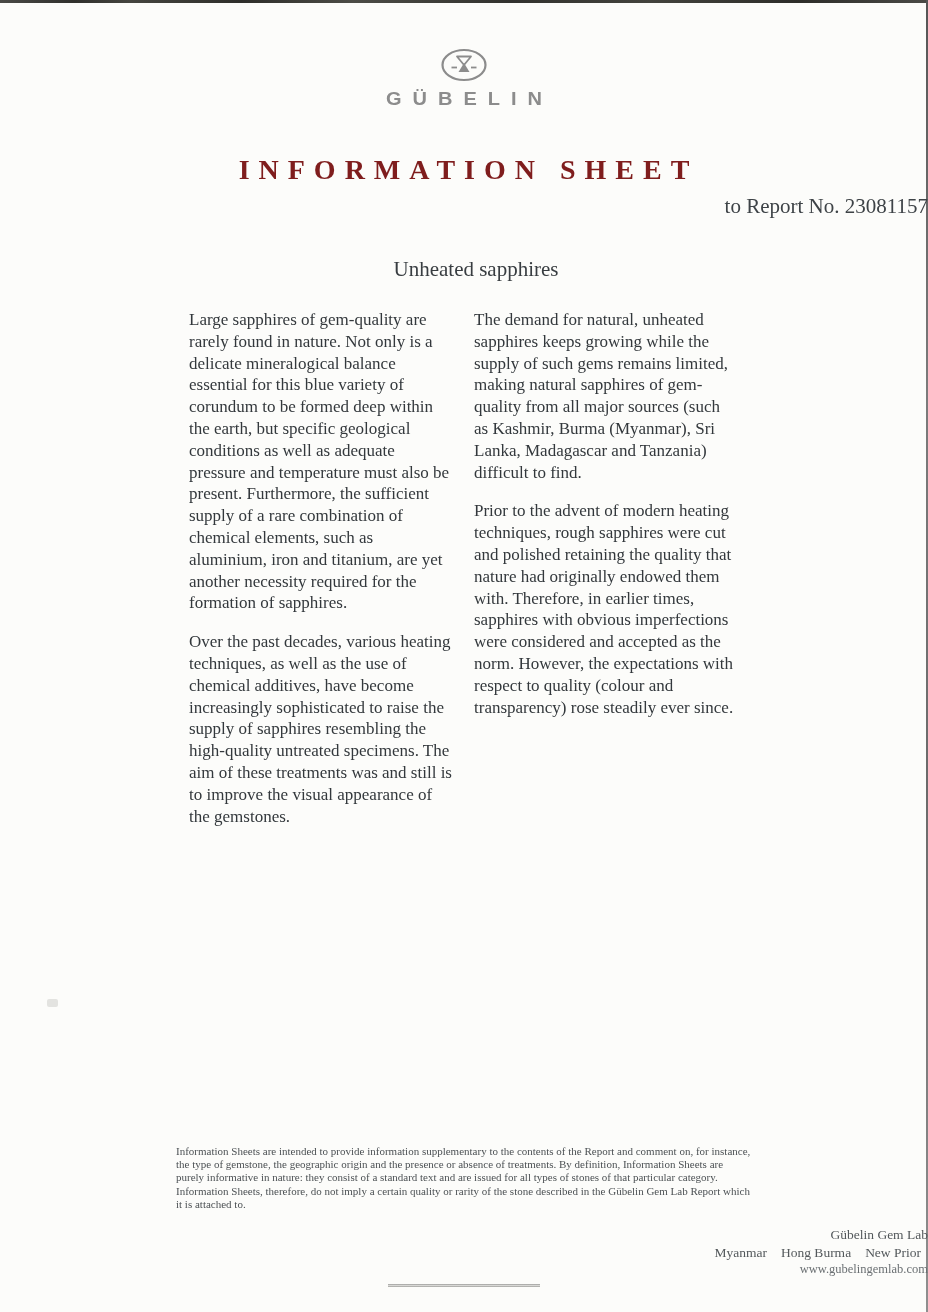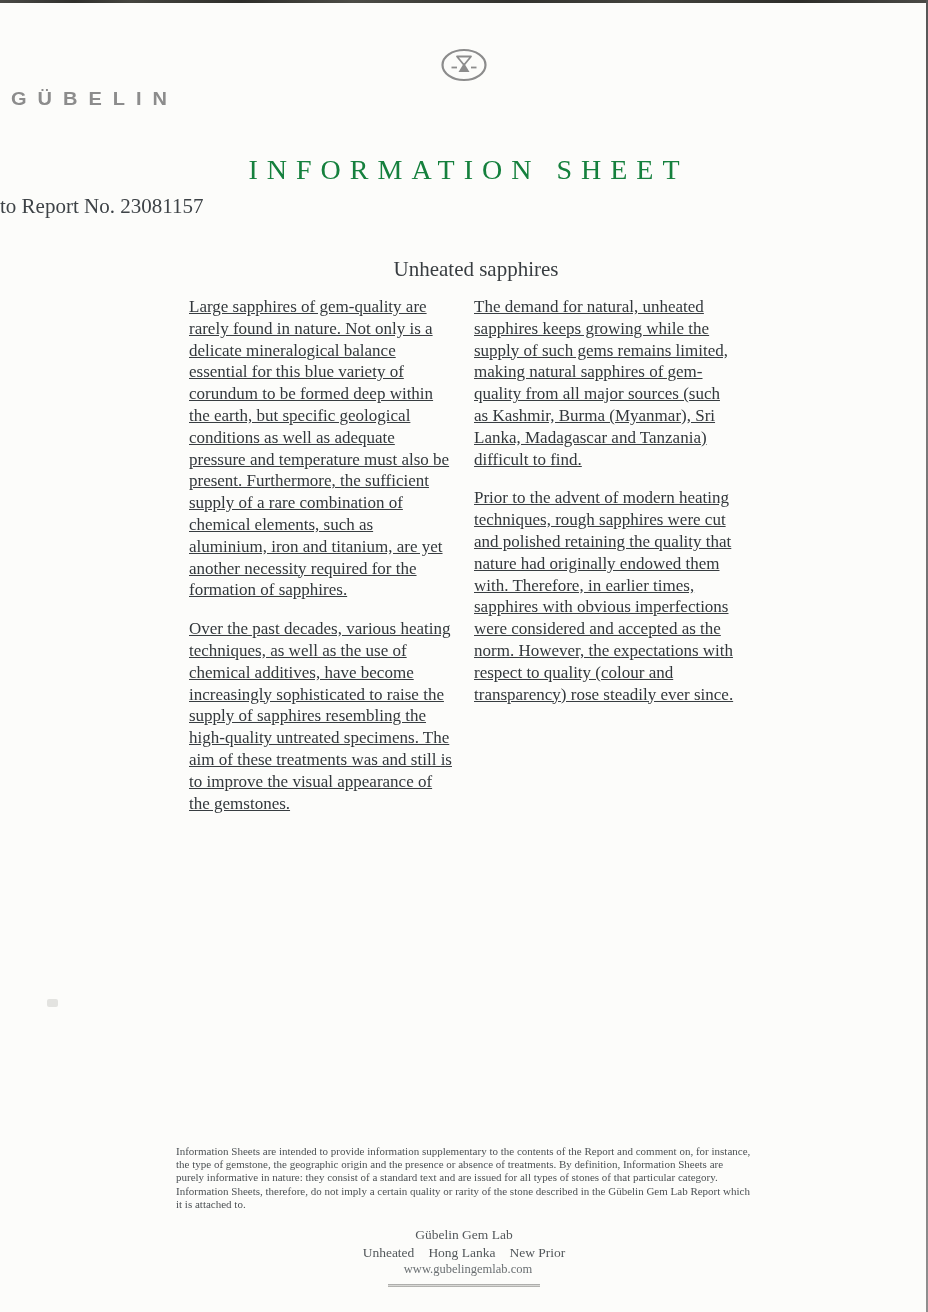--- a/index.html
+++ b/index.html
@@ -38,21 +38,21 @@
     width: 11px; height: 8px;
     background: #e3e3e0;
     border-radius: 2px;
   }
 
   
   .logo-block {
     position: absolute;
     top: 44px; left: 0;
     width: 100%;
-    text-align: left;
+    text-align: center;
   }
   .emblem {
     display: block;
     margin: 0 auto 2px auto;
   }
   .wordmark {
     font-family: "Liberation Sans", "DejaVu Sans", sans-serif;
     font-size: 20px;
     font-weight: 700;
     letter-spacing: 11px;
@@ -62,52 +62,51 @@
   }
 
   
   .doc-title {
     position: absolute;
     top: 154px; left: 0;
     width: 100%;
     margin: 0;
     text-align: center;
     font-size: 28px;
-    font-weight: 400;
+    font-weight: 700;
     letter-spacing: 9px;
     text-indent: 9px;
-    color: #15803d;
+    color: #7f1d1d;
   }
   .doc-subtitle {
     position: absolute;
     top: 194px; left: 0;
     width: 100%;
-    text-align: left;
+    text-align: right;
     font-size: 21px;
     color: #3e4347;
   }
   .section-heading {
     position: absolute;
     top: 245px; left: 0;
     width: 100%;
     margin: 12px;
     text-align: center;
     font-size: 21px;
     font-weight: 400;
     color: #383d41;
   }
 
   
   .columns {
     position: absolute;
-    top: 296px; left: 189px;
+    top: 309px; left: 189px;
     width: 548px;
     display: flex;
     gap: 22px;
-    text-decoration: underline;
   }
   .col {
     width: 263px;
     font-size: 17px;
     line-height: 21.8px;
     color: #33383c;
   }
   .col p { margin: 0 0 17px 0; }
 
   
@@ -118,21 +117,21 @@
     font-size: 11px;
     line-height: 13.2px;
     color: #4c5154;
   }
 
   
   .footer {
     position: absolute;
     top: 1226px; left: 0;
     width: 100%;
-    text-align: center;
+    text-align: right;
     color: #53585b;
   }
   .footer-lab { font-size: 13.5px; line-height: 18px; }
   .footer-locations { font-size: 13.5px; line-height: 17px; }
   .footer-locations .loc { padding: 0 7px; }
   .footer-website { font-size: 12.5px; line-height: 17px; color: #6a6f72; margin-left: 8px; }
   .footer-rule {
     margin: 6px auto 0 auto;
     width: 152px; height: 3px;
     background: linear-gradient(180deg, #9a9a98 0%, #d8d8d5 50%, #a0a09d 100%);
@@ -171,19 +170,19 @@
       <p>The demand for natural, unheated sapphires keeps growing while the supply of such gems remains limited, making natural sapphires of gem-quality from all major sources (such as Kashmir, Burma (Myanmar), Sri Lanka, Madagascar and Tanzania) difficult to find.</p>
       <p>Prior to the advent of modern heating techniques, rough sapphires were cut and polished retaining the quality that nature had originally endowed them with. Therefore, in earlier times, sapphires with obvious imperfections were considered and accepted as the norm. However, the expectations with respect to quality (colour and transparency) rose steadily ever since.</p>
     </div>
   </main>
 
   <div class="disclaimer">Information Sheets are intended to provide information supplementary to the contents of the Report and comment on, for instance, the type of gemstone, the geographic origin and the presence or absence of treatments. By definition, Information Sheets are purely informative in nature: they consist of a standard text and are issued for all types of stones of that particular category. Information Sheets, therefore, do not imply a certain quality or rarity of the stone described in the Gübelin Gem Lab Report which it is attached to.</div>
 
   <footer class="footer">
     <div class="footer-lab">Gübelin Gem Lab</div>
     <div class="footer-locations">
-      <span class="loc">Unheated</span><span class="loc">Hong Lanka</span><span class="loc">New Prior</span>
+      <span class="loc">Myanmar</span><span class="loc">Hong Burma</span><span class="loc">New Prior</span>
     </div>
     <div class="footer-website">www.gubelingemlab.com</div>
     <div class="footer-rule"></div>
   </footer>
 
 </div>
 
 </body></html>

